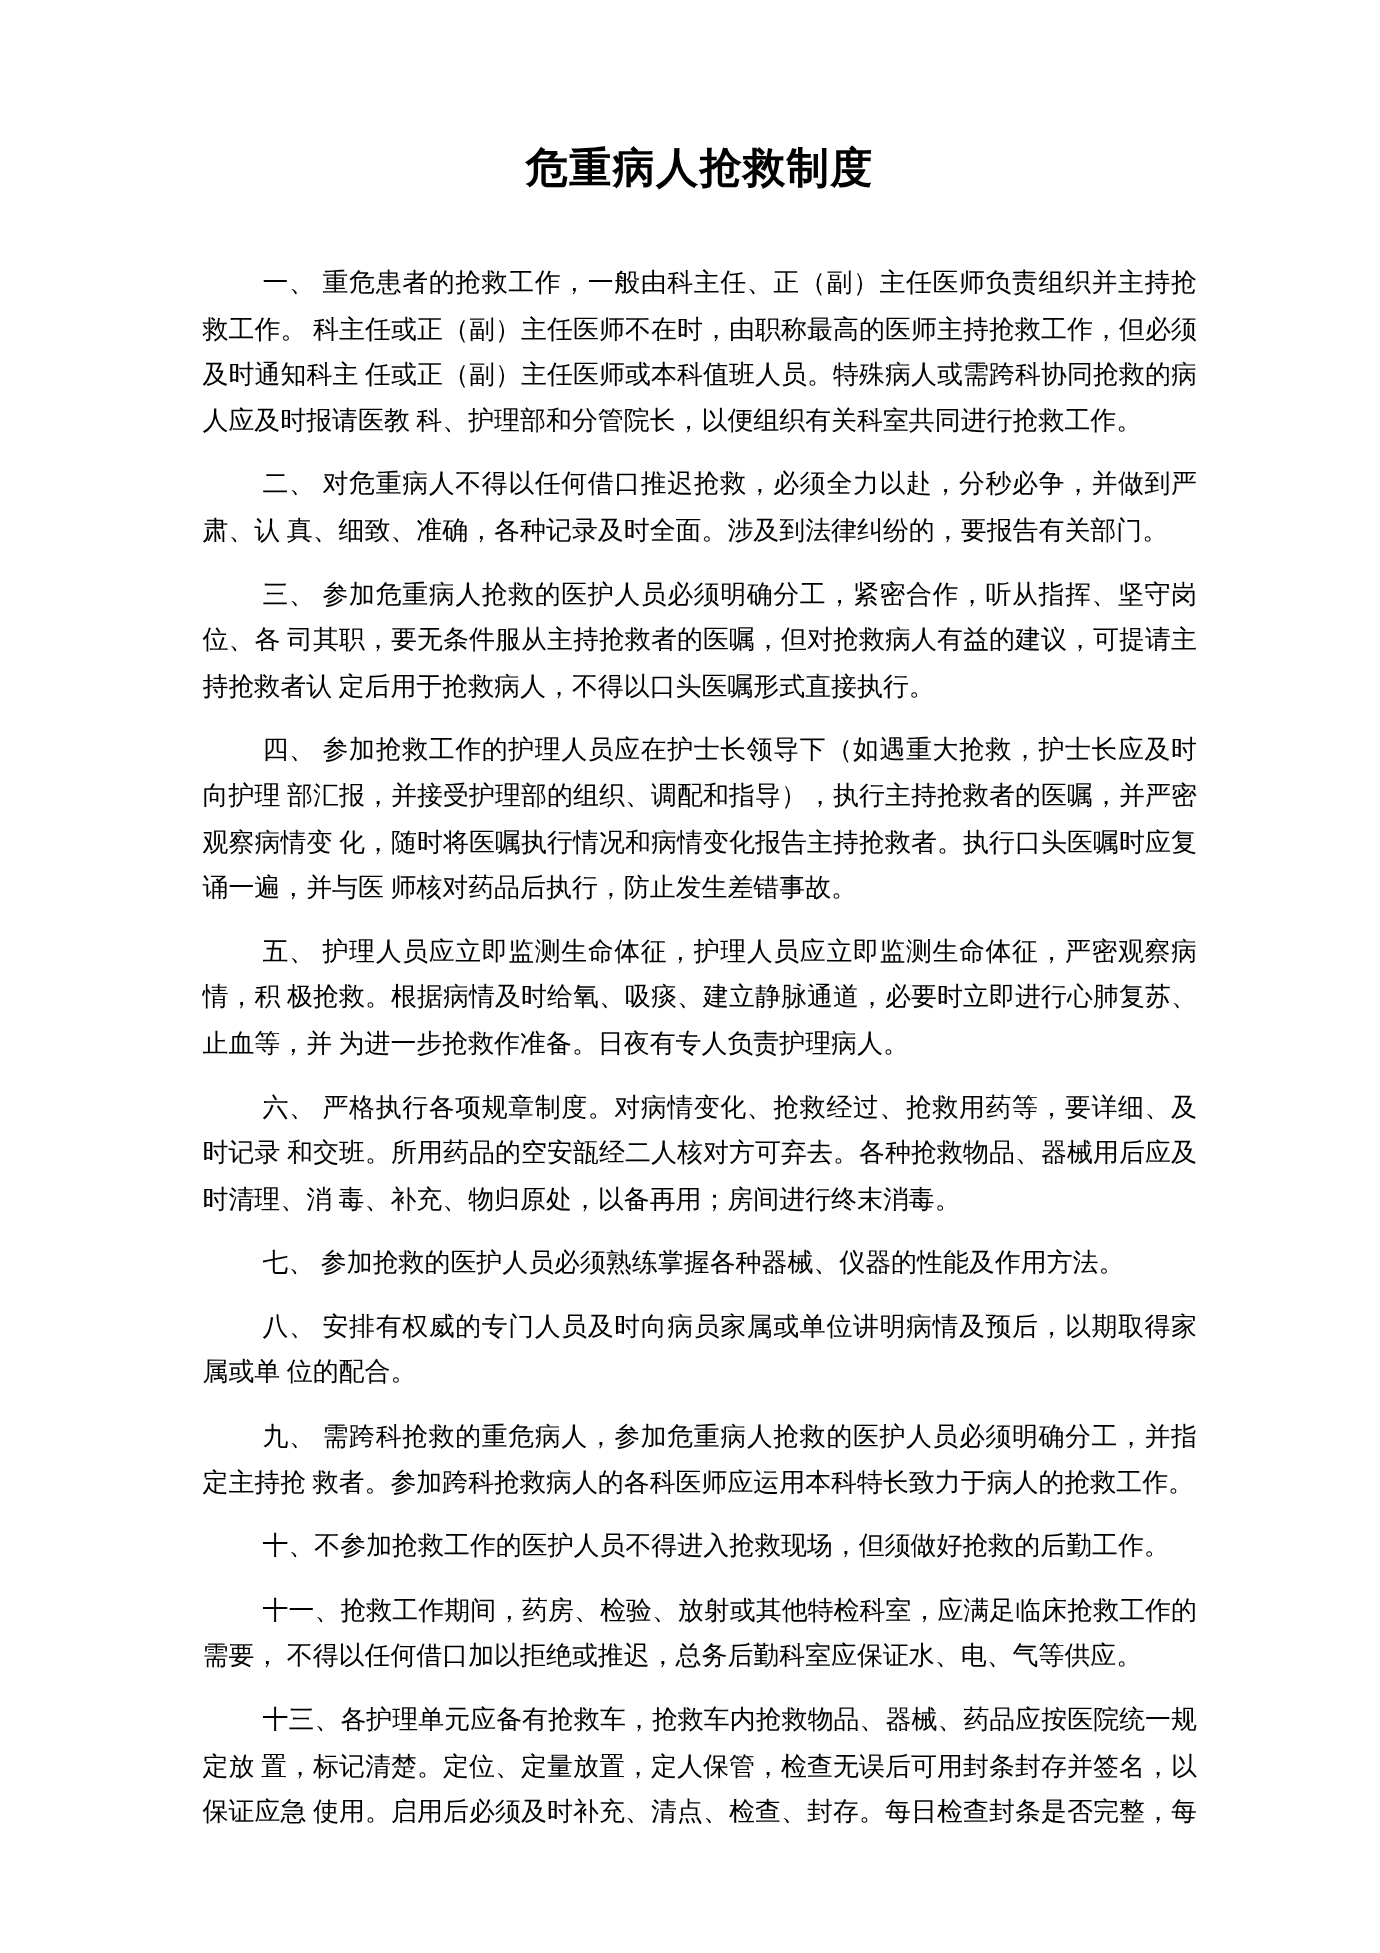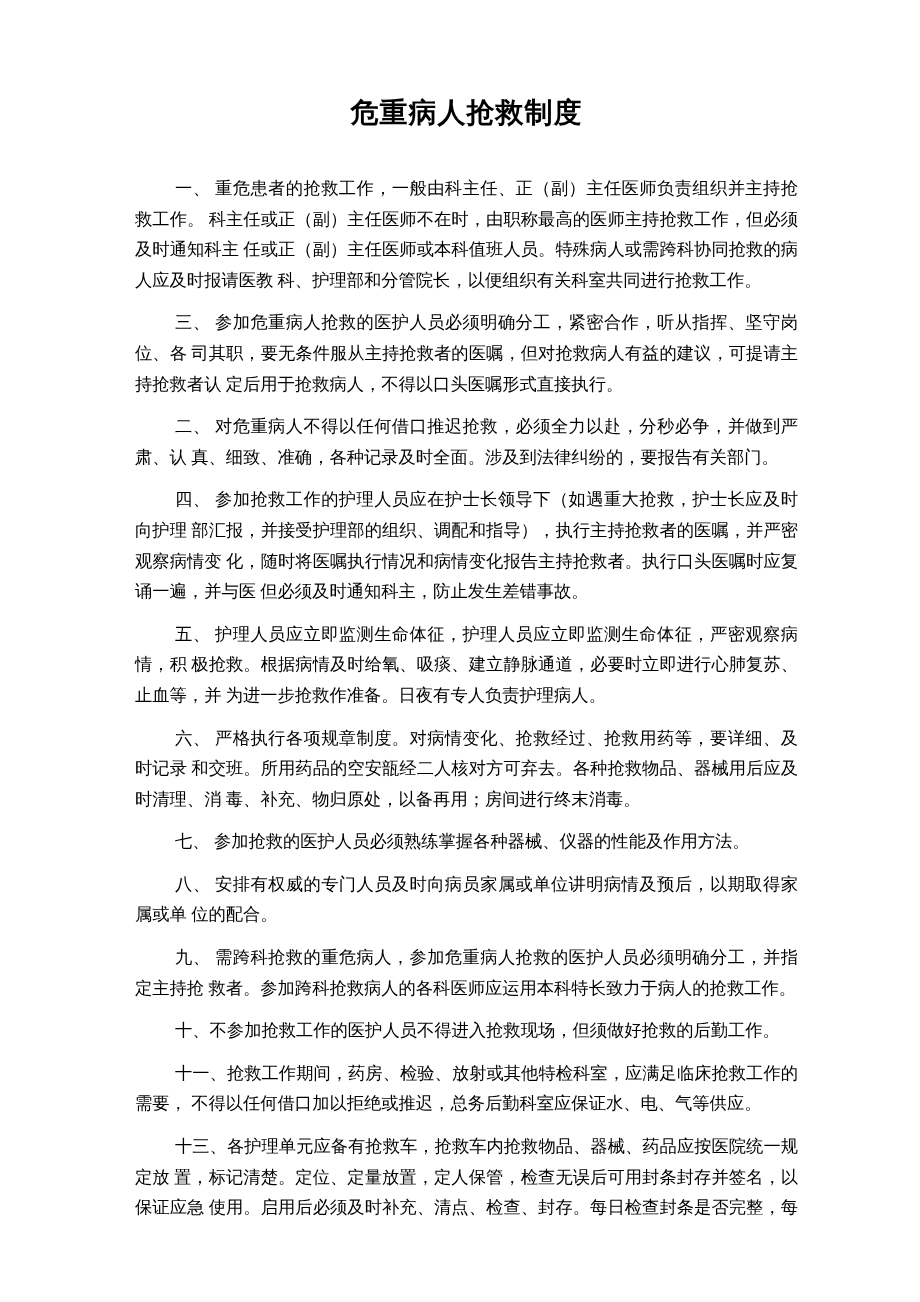--- a/index.html
+++ b/index.html
@@ -36,23 +36,23 @@
       color: #000000;
     }
   </style>
 </head>
 <body>
 
 <div class="page">
   <h1 class="doc-title">危重病人抢救制度</h1>
   <div class="doc-body">
     <p>一、 重危患者的抢救工作，一般由科主任、正（副）主任医师负责组织并主持抢救工作。 科主任或正（副）主任医师不在时，由职称最高的医师主持抢救工作，但必须及时通知科主 任或正（副）主任医师或本科值班人员。特殊病人或需跨科协同抢救的病人应及时报请医教 科、护理部和分管院长，以便组织有关科室共同进行抢救工作。</p>
+    <p>二、 对危重病人不得以任何借口推迟抢救，必须全力以赴，分秒必争，并做到严肃、认 真、细致、准确，各种记录及时全面。涉及到法律纠纷的，要报告有关部门。</p>
     <p>三、 参加危重病人抢救的医护人员必须明确分工，紧密合作，听从指挥、坚守岗位、各 司其职，要无条件服从主持抢救者的医嘱，但对抢救病人有益的建议，可提请主持抢救者认 定后用于抢救病人，不得以口头医嘱形式直接执行。</p>
-    <p>二、 对危重病人不得以任何借口推迟抢救，必须全力以赴，分秒必争，并做到严肃、认 真、细致、准确，各种记录及时全面。涉及到法律纠纷的，要报告有关部门。</p>
-    <p>四、 参加抢救工作的护理人员应在护士长领导下（如遇重大抢救，护士长应及时向护理 部汇报，并接受护理部的组织、调配和指导），执行主持抢救者的医嘱，并严密观察病情变 化，随时将医嘱执行情况和病情变化报告主持抢救者。执行口头医嘱时应复诵一遍，并与医 但必须及时通知科主，防止发生差错事故。</p>
+    <p>四、 参加抢救工作的护理人员应在护士长领导下（如遇重大抢救，护士长应及时向护理 部汇报，并接受护理部的组织、调配和指导），执行主持抢救者的医嘱，并严密观察病情变 化，随时将医嘱执行情况和病情变化报告主持抢救者。执行口头医嘱时应复诵一遍，并与医 师核对药品后执行，防止发生差错事故。</p>
     <p>五、 护理人员应立即监测生命体征，护理人员应立即监测生命体征，严密观察病情，积 极抢救。根据病情及时给氧、吸痰、建立静脉通道，必要时立即进行心肺复苏、止血等，并 为进一步抢救作准备。日夜有专人负责护理病人。</p>
     <p>六、 严格执行各项规章制度。对病情变化、抢救经过、抢救用药等，要详细、及时记录 和交班。所用药品的空安瓿经二人核对方可弃去。各种抢救物品、器械用后应及时清理、消 毒、补充、物归原处，以备再用；房间进行终末消毒。</p>
     <p>七、 参加抢救的医护人员必须熟练掌握各种器械、仪器的性能及作用方法。</p>
     <p>八、 安排有权威的专门人员及时向病员家属或单位讲明病情及预后，以期取得家属或单 位的配合。</p>
     <p>九、 需跨科抢救的重危病人，参加危重病人抢救的医护人员必须明确分工，并指定主持抢 救者。参加跨科抢救病人的各科医师应运用本科特长致力于病人的抢救工作。</p>
     <p>十、不参加抢救工作的医护人员不得进入抢救现场，但须做好抢救的后勤工作。</p>
     <p>十一、抢救工作期间，药房、检验、放射或其他特检科室，应满足临床抢救工作的需要， 不得以任何借口加以拒绝或推迟，总务后勤科室应保证水、电、气等供应。</p>
     <p>十三、各护理单元应备有抢救车，抢救车内抢救物品、器械、药品应按医院统一规定放 置，标记清楚。定位、定量放置，定人保管，检查无误后可用封条封存并签名，以保证应急 使用。启用后必须及时补充、清点、检查、封存。每日检查封条是否完整，每月至少</p>
   </div>
 </div>

